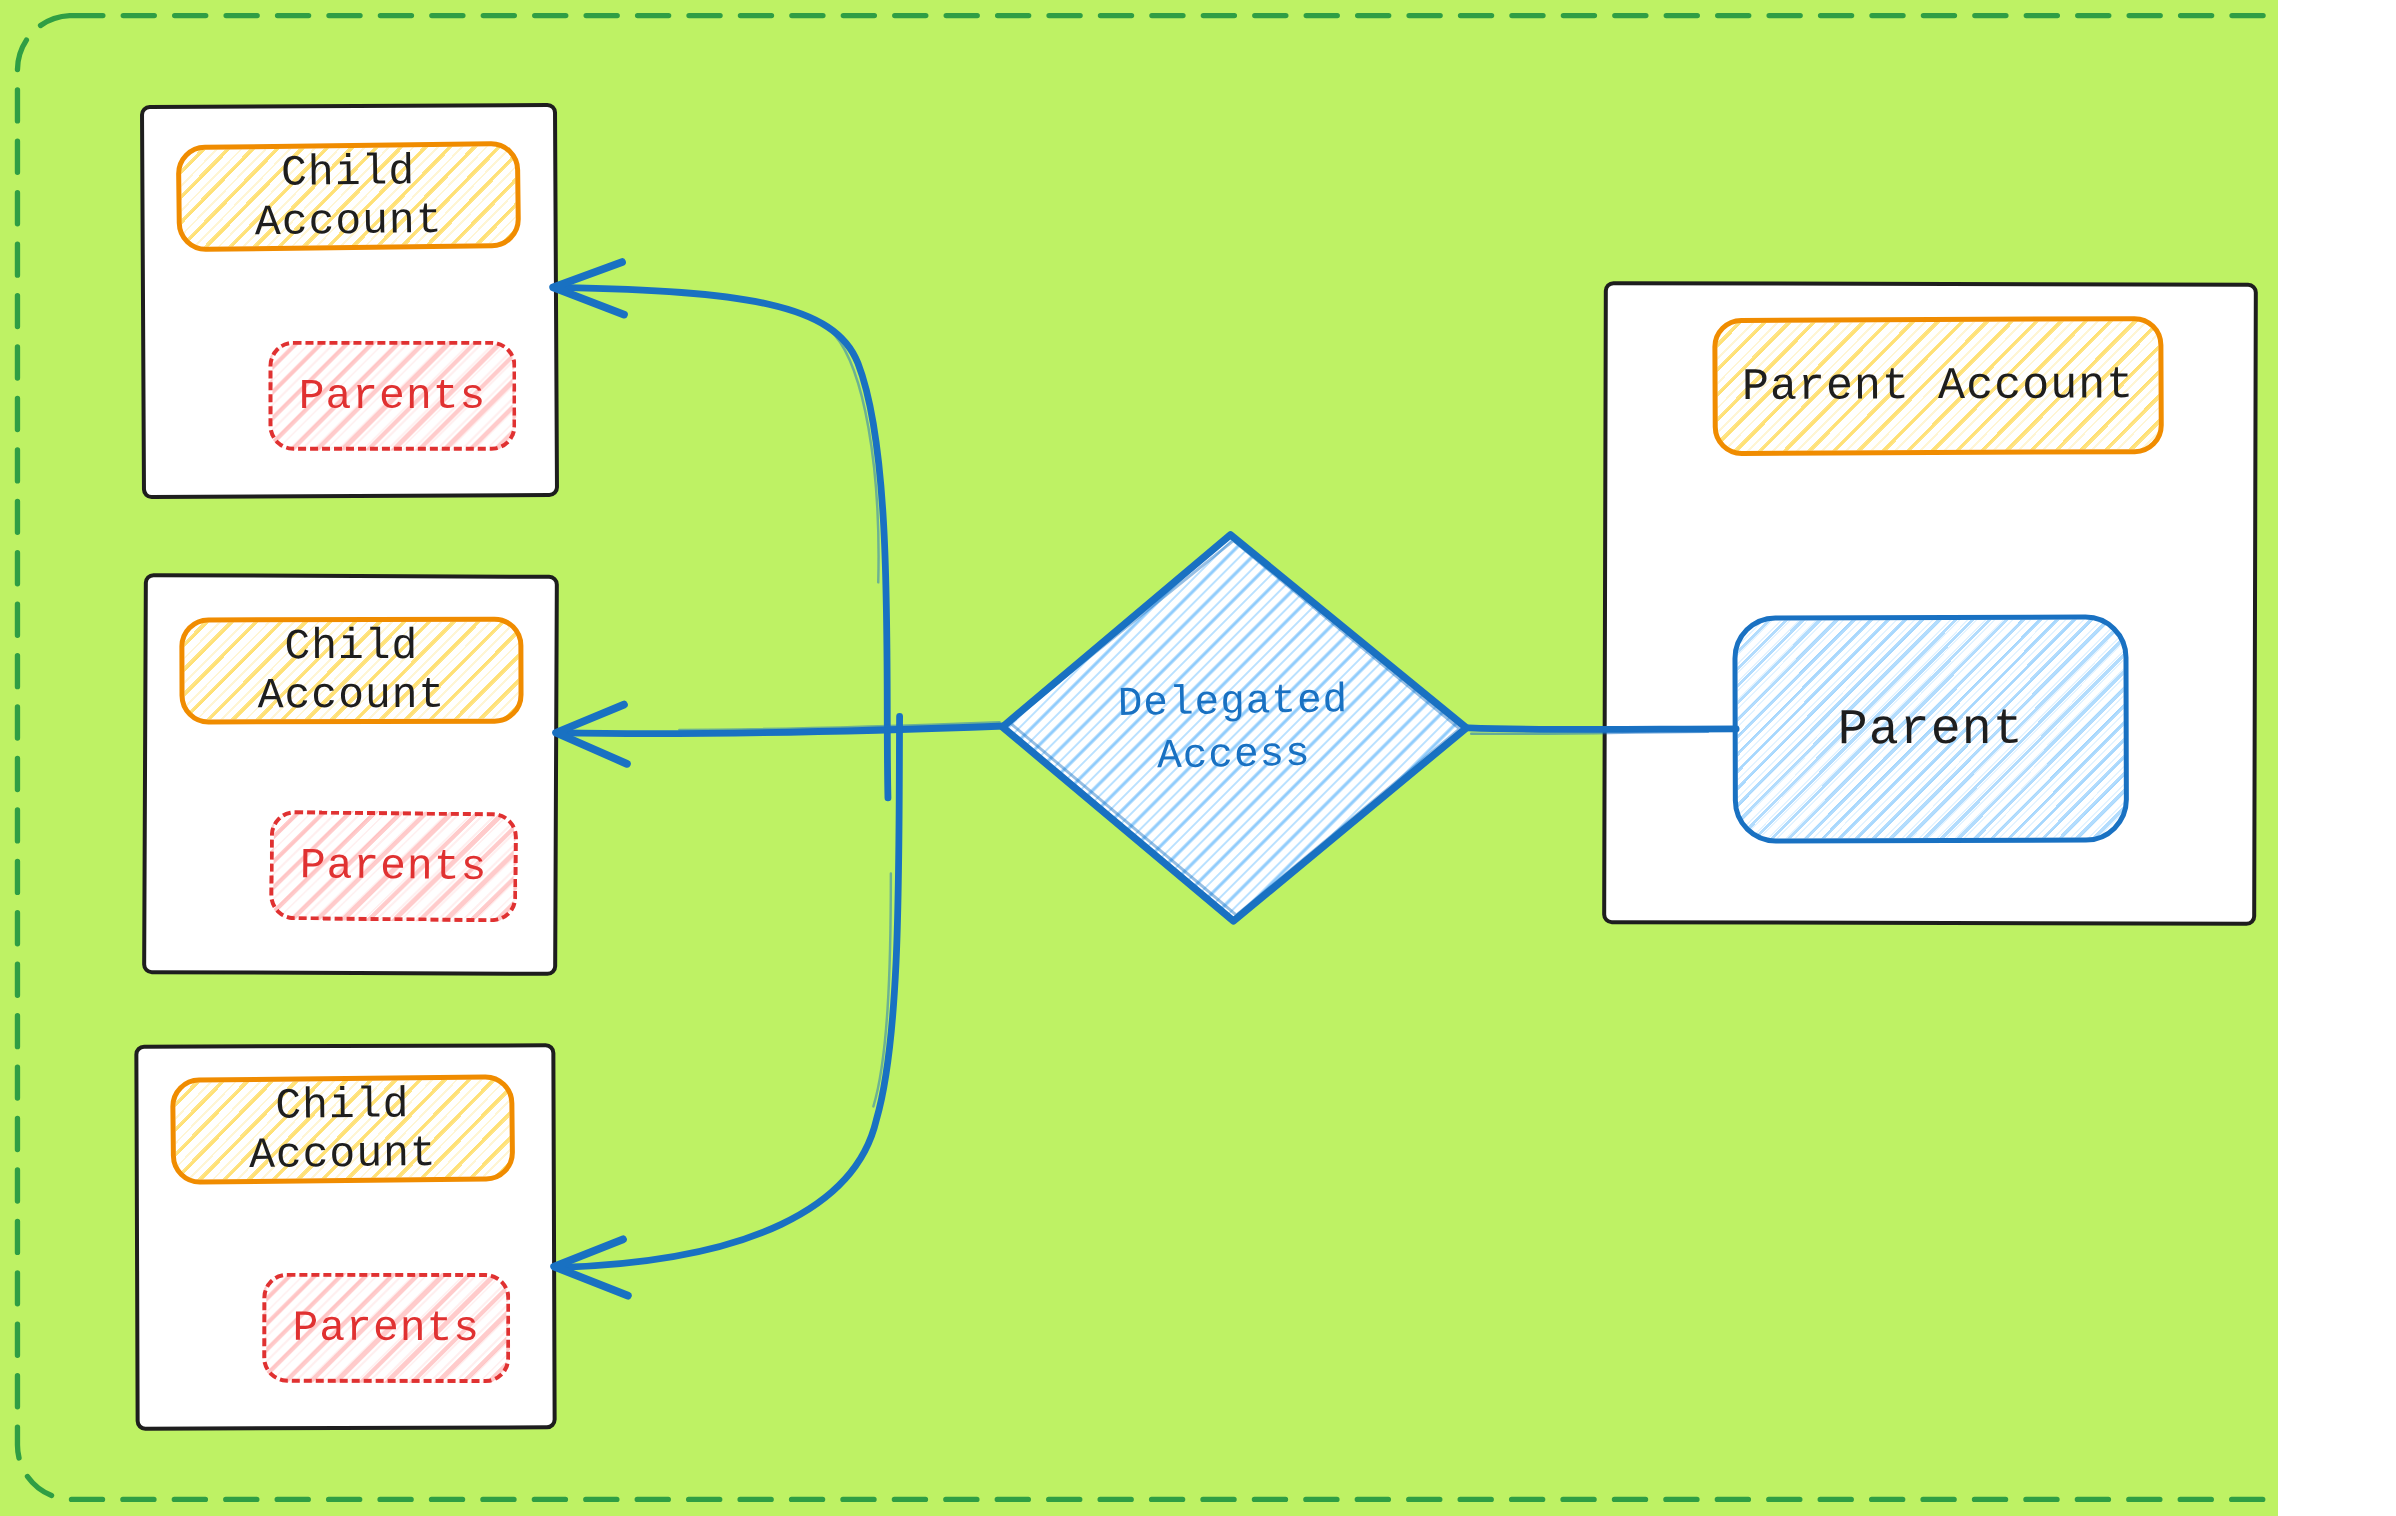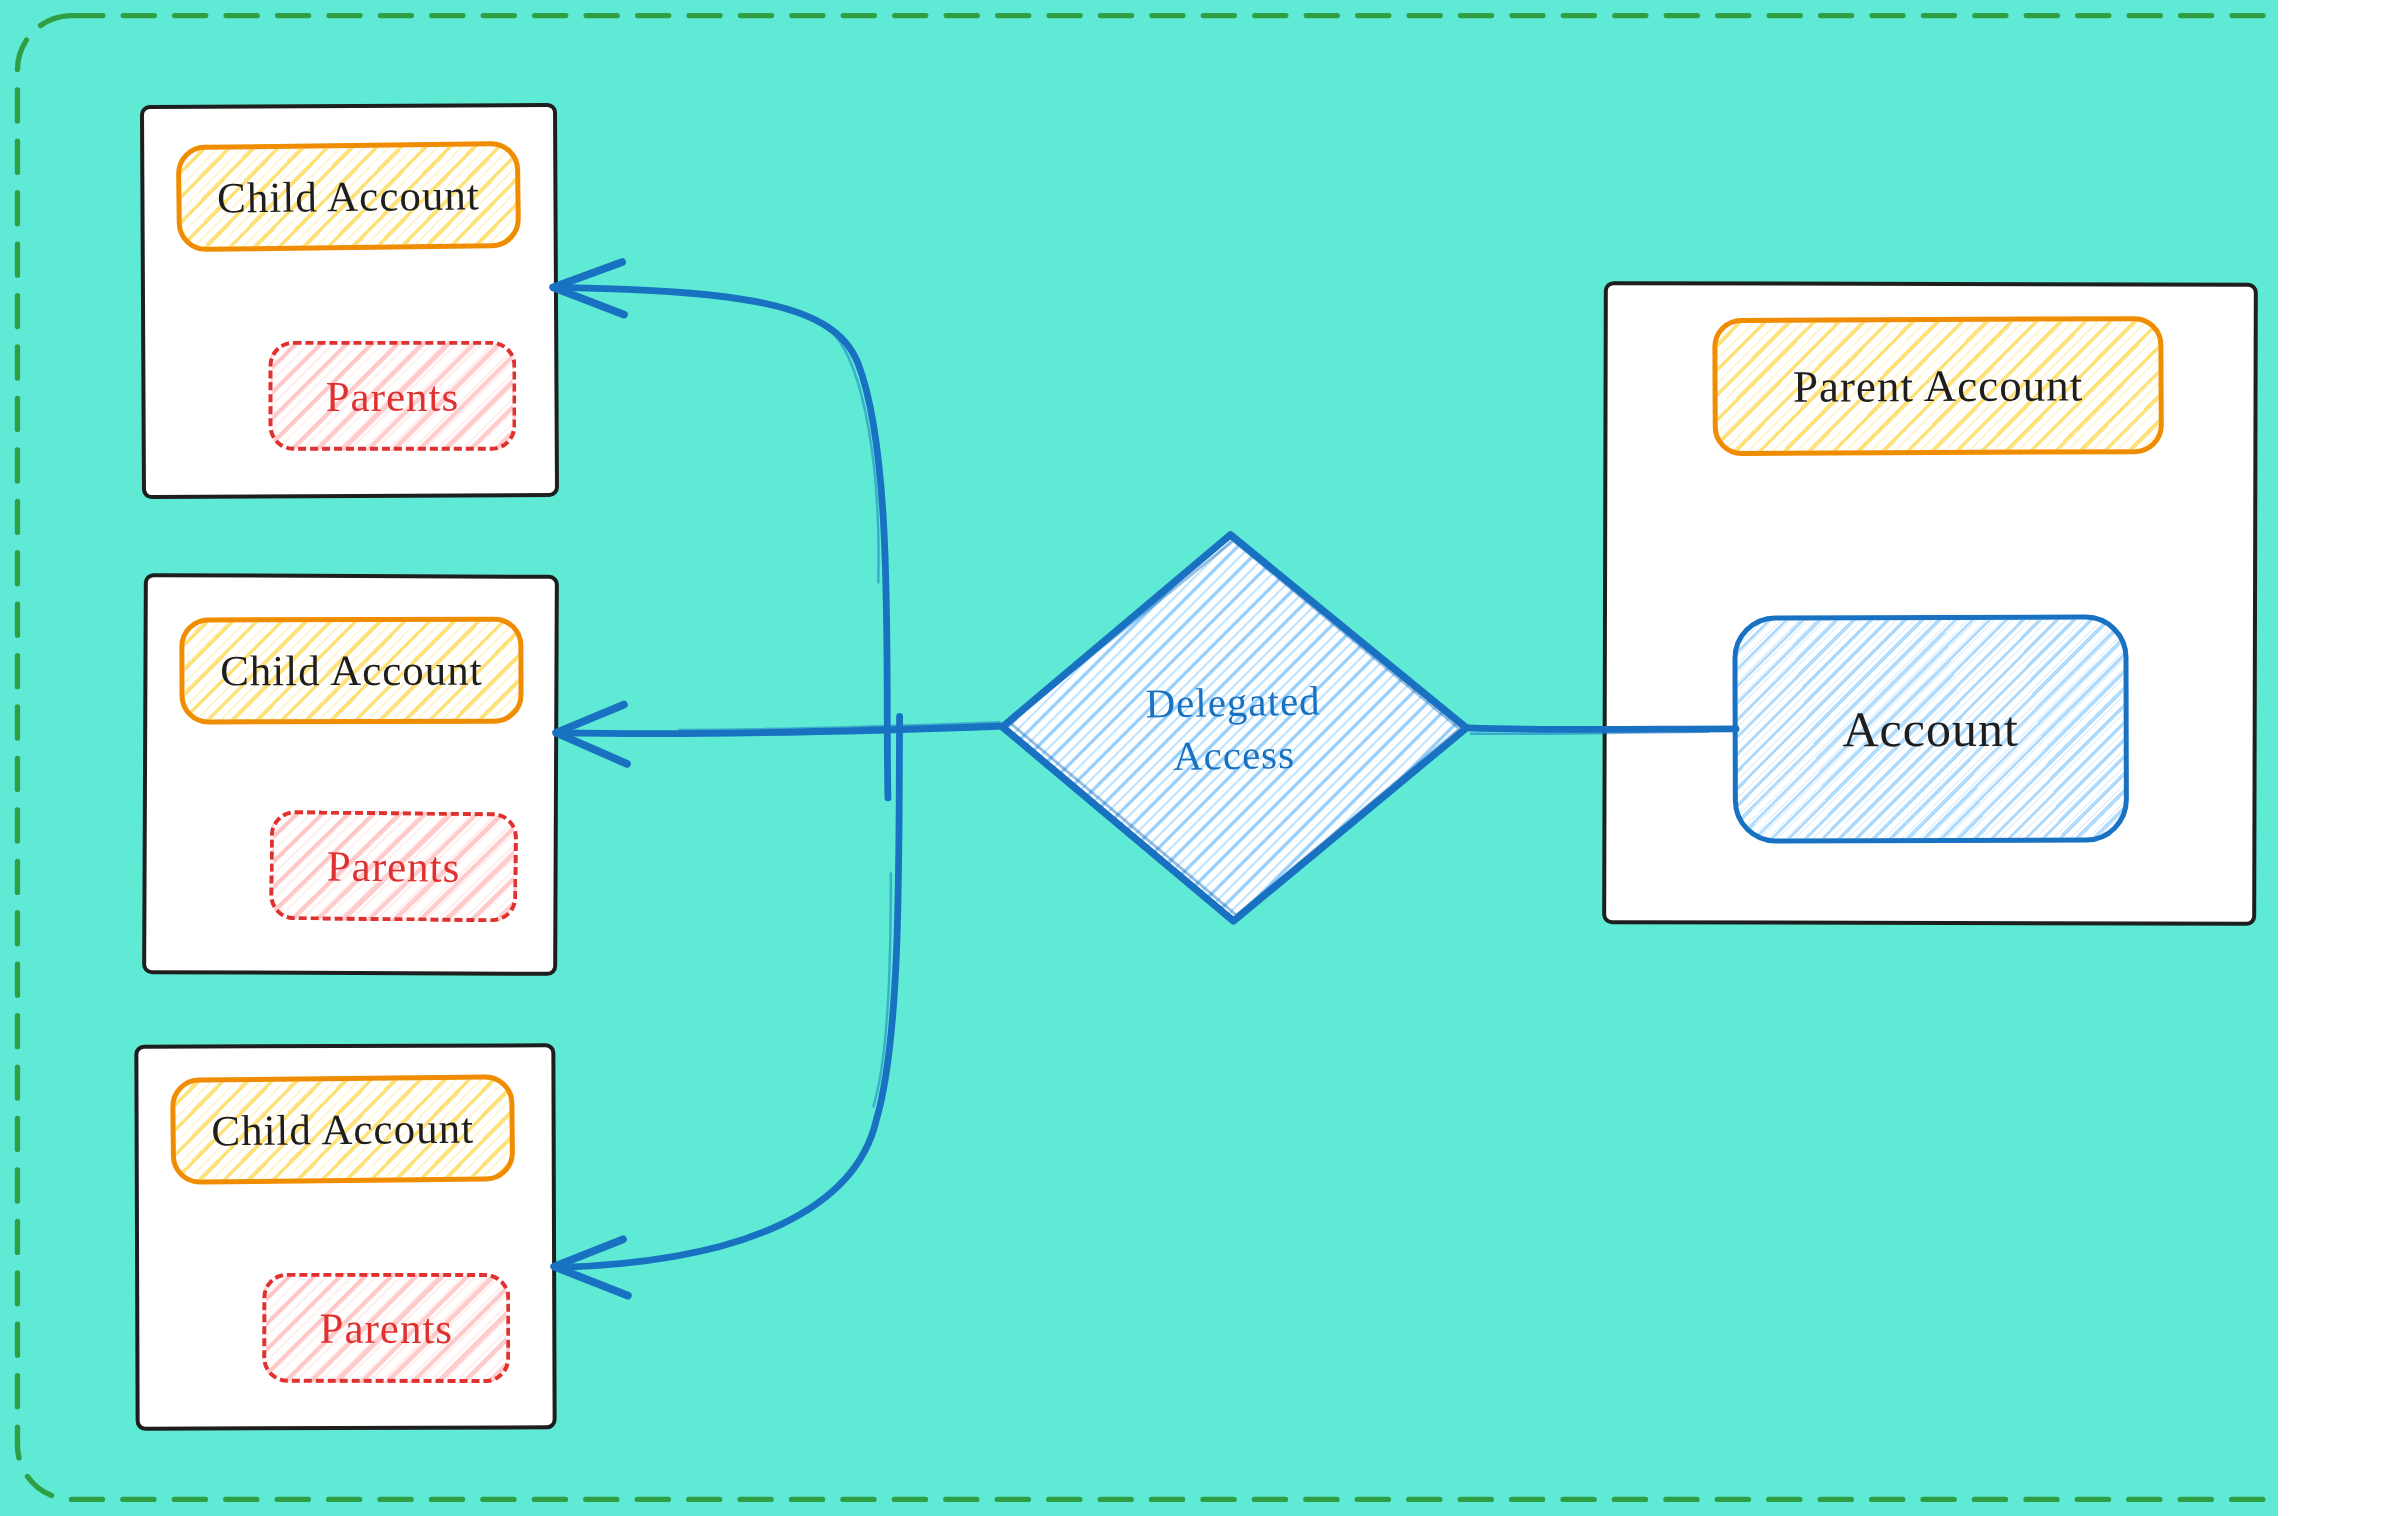--- a/index.html
+++ b/index.html
@@ -1,20 +1,20 @@
 <!DOCTYPE html>
 <html><head>
 <meta charset="utf-8">
 <style>
   html,body{margin:0;padding:0;background:#ffffff;}
   #canvas{
     position:relative;
     width:2278px;height:1517px;
-    background:#5eead4;
-    font-family:Liberation Serif, serif;
+    background:#bef264;
+    font-family:Liberation Mono, monospace;
     overflow:hidden;
   }
   
   .sketch-box{
     position:absolute;
     border:4.9px solid #1e1e1e;
     border-radius:9.7px;
     background:#ffffff;
     z-index:2;
   }
@@ -152,21 +152,21 @@
     <div class="pill pill-red child-parents">
       <span>Parents</span>
     </div>
   </div>
 
   <div class="sketch-box" id="parentBox">
     <div class="pill pill-orange parent-title">
       <span>Parent Account</span>
     </div>
     <div class="pill pill-blue manager-pill">
-      <span>Account</span>
+      <span>Parent</span>
     </div>
   </div>
 
   <div id="diamond-label">Delegated
 Access</div>
 
 </div>
 
 
 </body></html>

